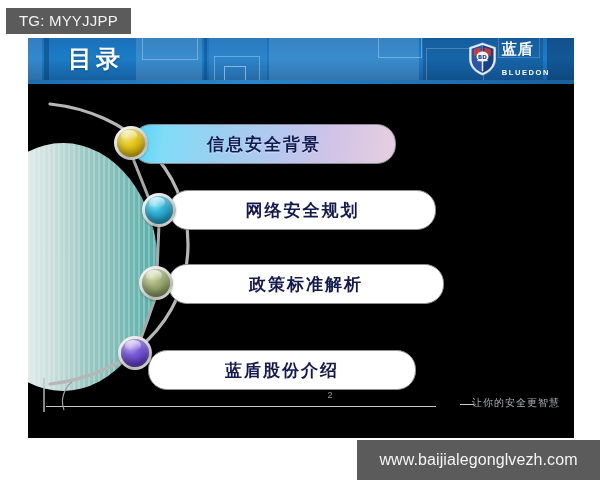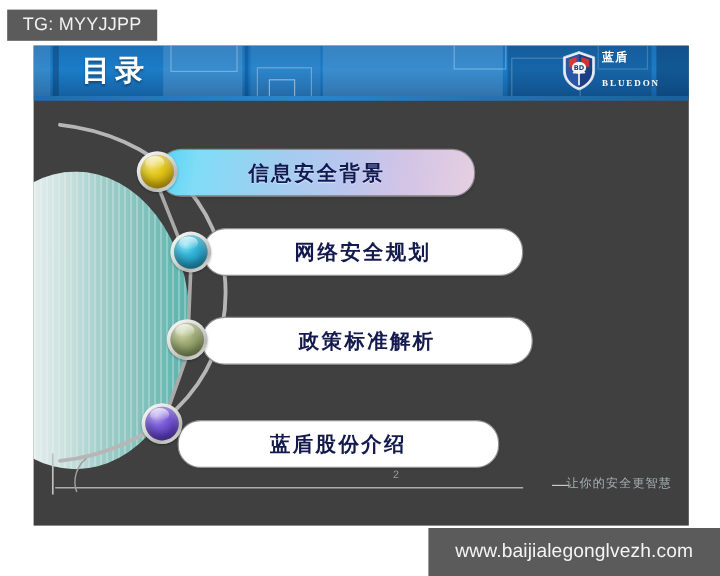--- a/index.html
+++ b/index.html
@@ -16,21 +16,21 @@
     position:absolute;left:6px;top:8px;
     padding:5px 13px 6px 13px;
     background:#5b5b5b;color:#f2f2f2;
     font-size:15px;letter-spacing:.2px;line-height:1;
     z-index:40;
   }
 
   
   #slide{
     position:absolute;left:28px;top:38px;width:546px;height:400px;
-    background:#404040;overflow:hidden;
+    background:#000000;overflow:hidden;
   }
 
   
   #header-band{
     position:absolute;left:0;top:0;width:546px;height:42px;
     background:linear-gradient(180deg,#1f6fb5 0%,#1a74bd 14%,#1c7cc6 48%,#1768ad 86%,#145f9f 100%);
     overflow:hidden;
   }
   .hdr-block{position:absolute;top:0;height:42px;}
   #hb1{left:0;width:14px;background:rgba(255,255,255,.10);}
@@ -56,23 +56,23 @@
     position:absolute;left:40px;top:5px;
     color:#ffffff;font-size:24px;font-weight:bold;letter-spacing:4px;
     text-shadow:0 1px 2px rgba(0,0,0,.35);
     font-family:"DejaVu Sans","Liberation Sans",sans-serif;
   }
 
   
   #logo-wrap{position:absolute;right:24px;top:3px;height:36px;display:flex;align-items:center;gap:5px;}
   #logo-shield{width:29px;height:34px;display:block;}
   #logo-words{display:flex;flex-direction:column;line-height:1;}
-  #logo-cn{color:#fff;font-size:10px;font-weight:bold;letter-spacing:1px;
+  #logo-cn{color:#fff;font-size:15px;font-weight:bold;letter-spacing:1px;
     font-family:"DejaVu Sans","Liberation Sans",sans-serif;}
-  #logo-en{color:#fff;font-size:7.5px;font-weight:bold;letter-spacing:1.6px;margin-top:12px;font-family:Liberation Serif, serif;}
+  #logo-en{color:#fff;font-size:7.5px;font-weight:bold;letter-spacing:1.6px;margin-top:12px;}
 
   
   #teal-blob{
     position:absolute;left:-60px;top:105px;width:190px;height:248px;
     border-radius:50%;
     background:
       repeating-linear-gradient(90deg,rgba(255,255,255,.30) 0 2px,rgba(255,255,255,0) 2px 5px),
       linear-gradient(90deg,#ffffff 0%,#eaf6f4 18%,#c5e6e2 45%,#93d2cc 74%,#6cc4bd 92%,#5cbdb6 100%);
     opacity:.92;
   }

